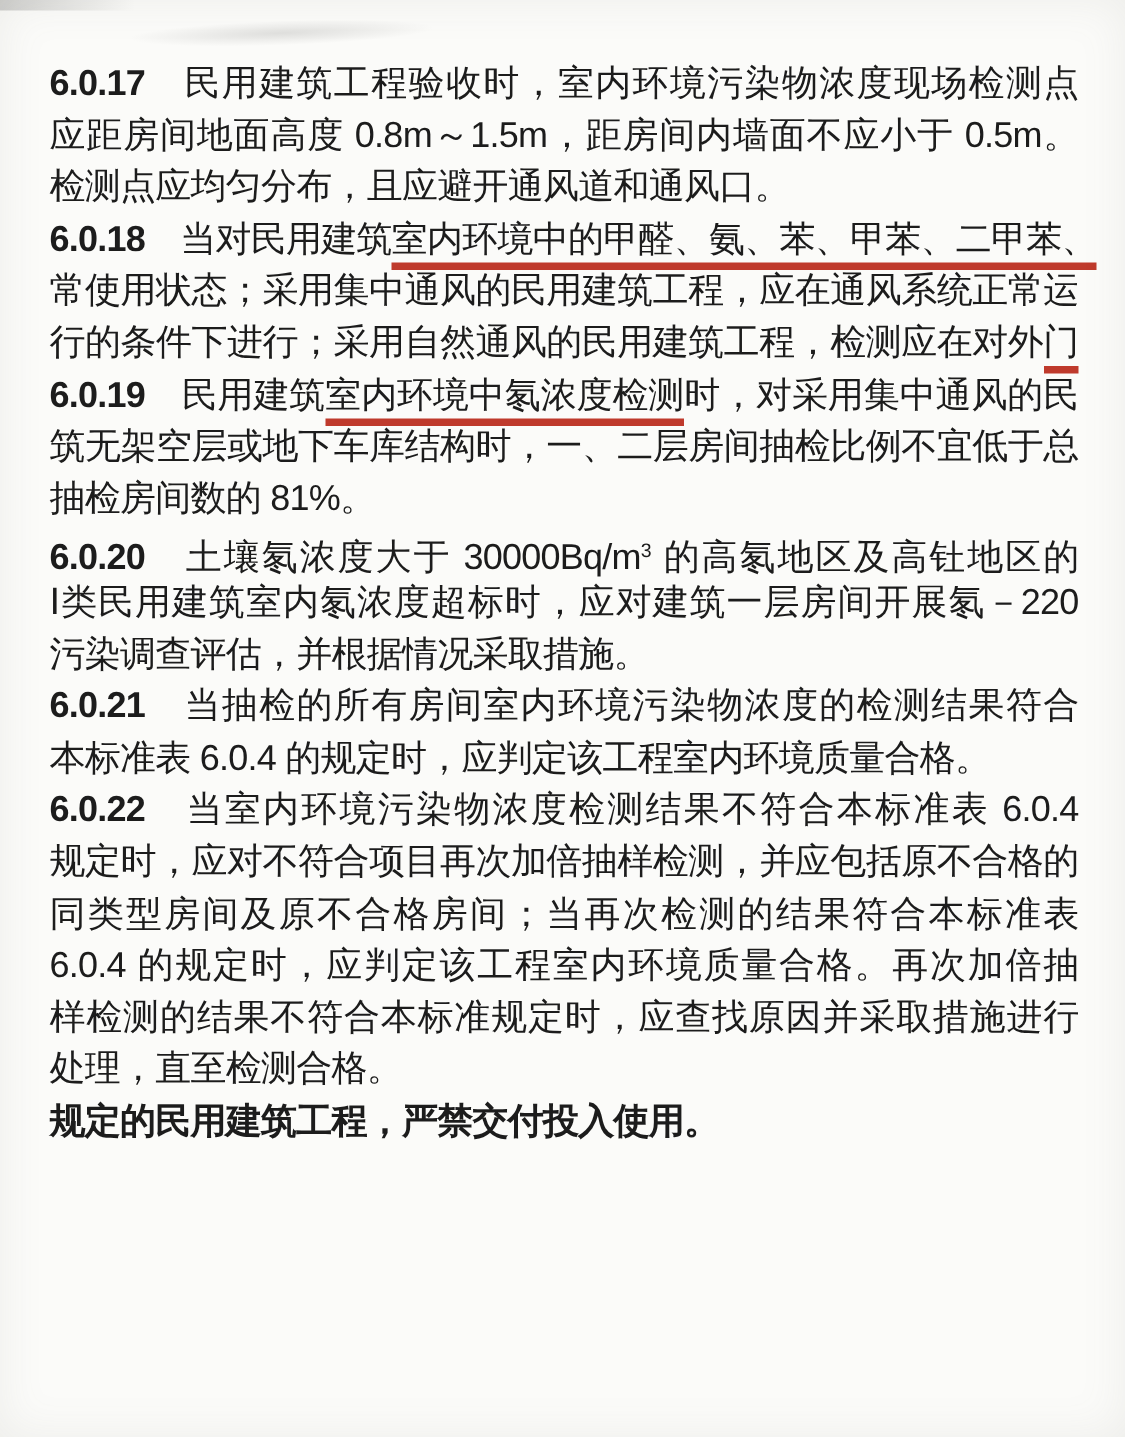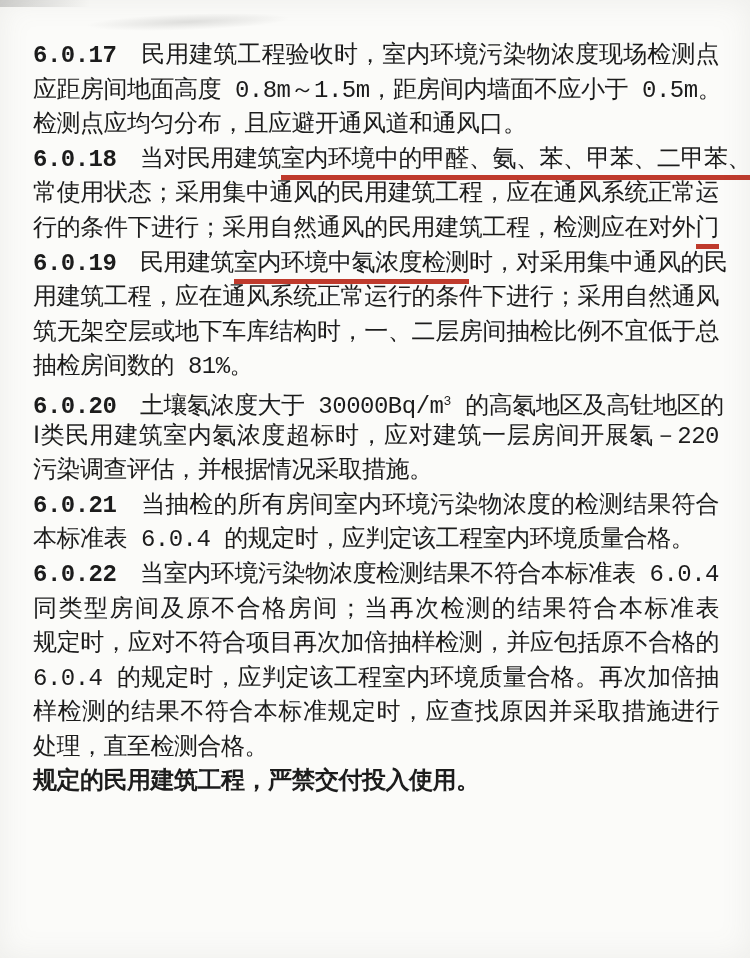--- a/index.html
+++ b/index.html
@@ -6,21 +6,21 @@
     --red:#bf3a2c;
     --ink:#1c1c1c;
     --paper:#fbfbf9;
   }
   html,body{margin:0;padding:0;background:#e9e9e7;}
   .page{
     position:relative;
     width:750px;height:958px;
     background:var(--paper);
     overflow:hidden;
-    font-family:Liberation Mono, monospace;
+    font-family:Liberation Sans, sans-serif;
     color:var(--ink);
   }
   .page::after{ 
     content:"";position:absolute;inset:0;pointer-events:none;
     box-shadow:inset 0 0 30px rgba(120,118,110,0.10);
   }
   .smudge-top{
     position:absolute;left:88px;top:14px;width:200px;height:16px;
     background:radial-gradient(ellipse at center,rgba(150,150,148,0.28),rgba(150,150,148,0) 72%);
     transform:rotate(-2deg);
@@ -61,29 +61,28 @@
   <div class="smudge-top"></div>
   <div class="smudge-corner"></div>
   <div class="text-column">
       <div class="line"><span class="seg b">6.0.17　</span><span class="seg">民用建筑工程验收时，室内环境污染物浓度现场检测点</span></div>
       <div class="line"><span class="seg">应距房间地面高度 0.8m～1.5m，距房间内墙面不应小于 0.5m。</span></div>
       <div class="line last"><span class="seg">检测点应均匀分布，且应避开通风道和通风口。</span></div>
       <div class="line"><span class="seg b">6.0.18　</span><span class="seg">当对民用建筑</span><span class="seg u">室内环境中的甲醛、氨、苯、甲苯、二甲苯、</span></div>
       <div class="line"><span class="seg">常使用状态；采用集中通风的民用建筑工程，应在通风系统正常运</span></div>
       <div class="line"><span class="seg">行的条件下进行；采用自然通风的民用建筑工程，检测应在对外</span><span class="seg u">门</span></div>
       <div class="line"><span class="seg b">6.0.19　</span><span class="seg">民用建筑</span><span class="seg u">室内环境中氡浓度检测</span><span class="seg">时，对采用集中通风的民</span></div>
-      <div class="line"><span class="seg">用建筑工程，应在通风系统正常运行的条件下进行；采用自然通风</span></div>
       <div class="line"><span class="seg">筑无架空层或地下车库结构时，一、二层房间抽检比例不宜低于总</span></div>
       <div class="line last"><span class="seg">抽检房间数的 81%。</span></div>
       <div class="line"><span class="seg b">6.0.20　</span><span class="seg">土壤氡浓度大于 30000Bq/m</span><span class="seg sup">3</span><span class="seg"> 的高氡地区及高钍地区的</span></div>
       <div class="line"><span class="seg">Ⅰ类民用建筑室内氡浓度超标时，应对建筑一层房间开展氡－220</span></div>
       <div class="line last"><span class="seg">污染调查评估，并根据情况采取措施。</span></div>
       <div class="line"><span class="seg b">6.0.21　</span><span class="seg">当抽检的所有房间室内环境污染物浓度的检测结果符合</span></div>
       <div class="line last"><span class="seg">本标准表 6.0.4 的规定时，应判定该工程室内环境质量合格。</span></div>
       <div class="line"><span class="seg b">6.0.22　</span><span class="seg">当室内环境污染物浓度检测结果不符合本标准表 6.0.4</span></div>
+      <div class="line"><span class="seg">规定时，应对不符合项目再次加倍抽样检测，并应包括原不合格的</span></div>
       <div class="line"><span class="seg">同类型房间及原不合格房间；当再次检测的结果符合本标准表</span></div>
-      <div class="line"><span class="seg">规定时，应对不符合项目再次加倍抽样检测，并应包括原不合格的</span></div>
       <div class="line"><span class="seg">6.0.4 的规定时，应判定该工程室内环境质量合格。再次加倍抽</span></div>
       <div class="line"><span class="seg">样检测的结果不符合本标准规定时，应查找原因并采取措施进行</span></div>
       <div class="line last"><span class="seg">处理，直至检测合格。</span></div>
       <div class="line last boldpara"><span class="seg b">规定的民用建筑工程，严禁交付投入使用。</span></div>
     </div>
 </div>
 
 </body></html>

